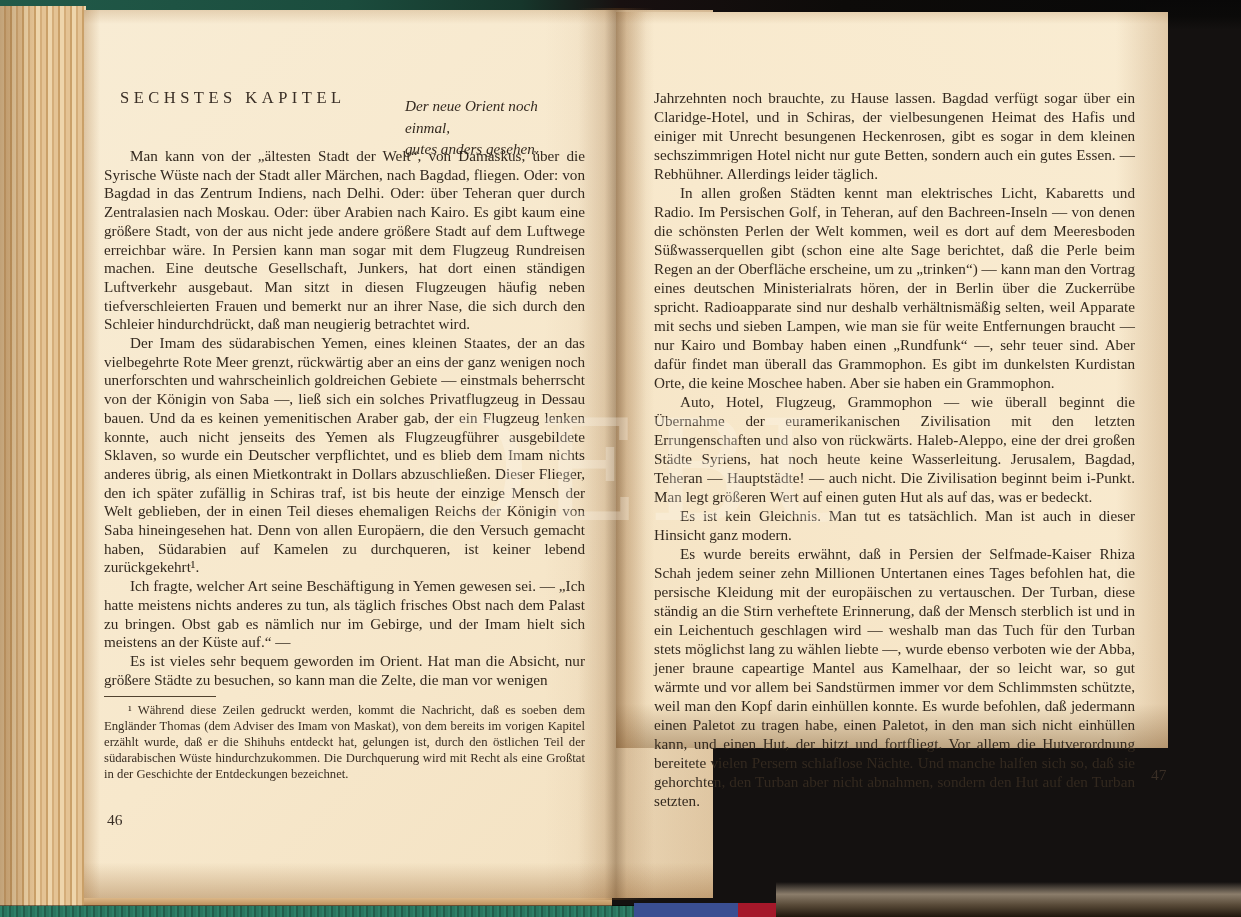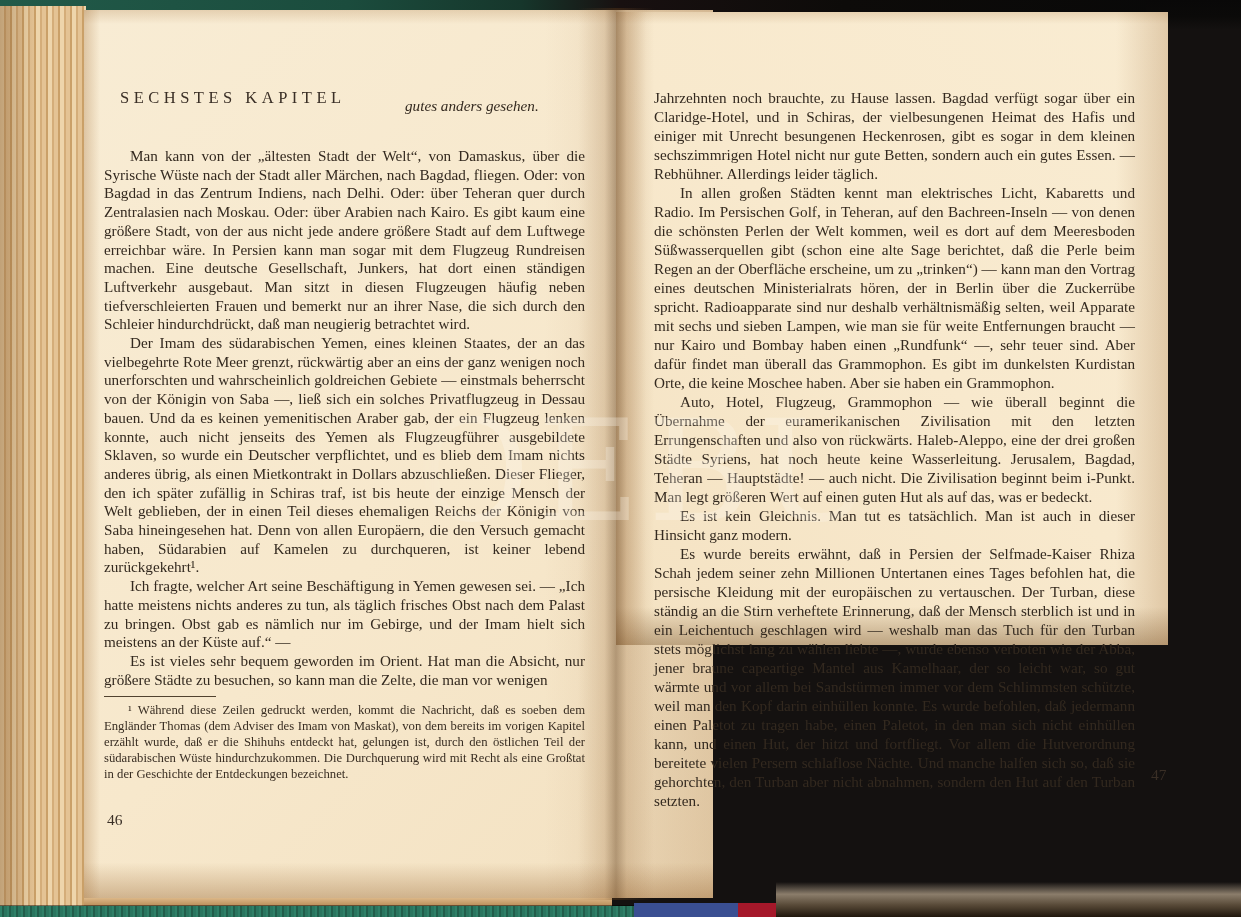--- a/index.html
+++ b/index.html
@@ -51,21 +51,21 @@
   
   .page { position:absolute; }
   .left-page {
     left:84px; top:10px; width:629px; height:888px;
     background:
       linear-gradient(to right, rgba(166,116,62,0.32) 0, rgba(166,116,62,0) 16px, rgba(166,116,62,0) 460px, rgba(150,98,45,0.22) 100%),
       linear-gradient(to bottom, rgba(160,110,55,0.22) 0, rgba(160,110,55,0) 14px, rgba(0,0,0,0) 96%, rgba(146,96,44,0.38) 100%),
       linear-gradient(135deg,#f8ecd4 0%,#f7e8cc 55%,#f3e1c1 100%);
   }
   .right-page {
-    left:616px; top:12px; width:552px; height:633px;
+    left:616px; top:12px; width:552px; height:736px;
     background:
       linear-gradient(to right, rgba(150,98,45,0.30) 0, rgba(150,98,45,0) 30px, rgba(150,98,45,0) 500px, rgba(150,98,45,0.25) 100%),
       linear-gradient(to bottom, rgba(160,110,55,0.20) 0, rgba(160,110,55,0) 12px, rgba(0,0,0,0) 94%, rgba(120,85,45,0.45) 100%),
       linear-gradient(225deg,#f9ecd2 0%,#f8e9cd 50%,#f4e2c2 100%);
   }
   .gutter-shadow {
     position:absolute; left:578px; top:8px; width:76px; height:892px; pointer-events:none;
     background:linear-gradient(90deg, rgba(140,92,44,0) 0%, rgba(140,92,44,0.18) 35%, rgba(96,60,24,0.42) 50%, rgba(140,92,44,0.20) 64%, rgba(140,92,44,0) 100%);
   }
 
@@ -105,20 +105,21 @@
   <div class="bottom-right-shadow"></div>
   <div class="left-page-bottom"></div>
   <div class="bottom-teal"></div>
   <div class="bottom-blue"></div>
   <div class="bottom-red"></div>
 
   <div class="page left-page">
     <div class="left-text">
       <div class="chapter-heading">SECHSTES KAPITEL</div>
       <div class="dedication">
+        <div>Der neue Orient noch einmal,</div>
         <div>gutes anders gesehen.</div>
       </div>
       <div class="body">
         <p class="para indent">Man kann von der „ältesten Stadt der Welt“, von Damaskus, über die Syrische Wüste nach der Stadt aller Märchen, nach Bagdad, fliegen. Oder: von Bagdad in das Zentrum Indiens, nach Delhi. Oder: über Teheran quer durch Zentralasien nach Moskau. Oder: über Arabien nach Kairo. Es gibt kaum eine größere Stadt, von der aus nicht jede andere größere Stadt auf dem Luftwege erreichbar wäre. In Persien kann man sogar mit dem Flugzeug Rundreisen machen. Eine deutsche Gesellschaft, Junkers, hat dort einen ständigen Luftverkehr ausgebaut. Man sitzt in diesen Flugzeugen häufig neben tiefverschleierten Frauen und bemerkt nur an ihrer Nase, die sich durch den Schleier hindurchdrückt, daß man neugierig betrachtet wird.</p>
         <p class="para indent">Der Imam des südarabischen Yemen, eines kleinen Staates, der an das vielbegehrte Rote Meer grenzt, rückwärtig aber an eins der ganz wenigen noch unerforschten und wahrscheinlich goldreichen Gebiete — einstmals beherrscht von der Königin von Saba —, ließ sich ein solches Privatflugzeug in Dessau bauen. Und da es keinen yemenitischen Araber gab, der ein Flugzeug lenken konnte, auch nicht jenseits des Yemen als Flugzeugführer ausgebildete Sklaven, so wurde ein Deutscher verpflichtet, und es blieb dem Imam nichts anderes übrig, als einen Mietkontrakt in Dollars abzuschließen. Dieser Flieger, den ich später zufällig in Schiras traf, ist bis heute der einzige Mensch der Welt geblieben, der in einen Teil dieses ehemaligen Reichs der Königin von Saba hineingesehen hat. Denn von allen Europäern, die den Versuch gemacht haben, Südarabien auf Kamelen zu durchqueren, ist keiner lebend zurückgekehrt¹.</p>
         <p class="para indent">Ich fragte, welcher Art seine Beschäftigung in Yemen gewesen sei. — „Ich hatte meistens nichts anderes zu tun, als täglich frisches Obst nach dem Palast zu bringen. Obst gab es nämlich nur im Gebirge, und der Imam hielt sich meistens an der Küste auf.“ —</p>
         <p class="para indent">Es ist vieles sehr bequem geworden im Orient. Hat man die Absicht, nur größere Städte zu besuchen, so kann man die Zelte, die man vor wenigen</p>
       </div>
       <div class="footnote-rule"></div>
       <p class="footnote">¹ Während diese Zeilen gedruckt werden, kommt die Nachricht, daß es soeben dem Engländer Thomas (dem Adviser des Imam von Maskat), von dem bereits im vorigen Kapitel erzählt wurde, daß er die Shihuhs entdeckt hat, gelungen ist, durch den östlichen Teil der südarabischen Wüste hindurchzukommen. Die Durchquerung wird mit Recht als eine Großtat in der Geschichte der Entdeckungen bezeichnet.</p>

